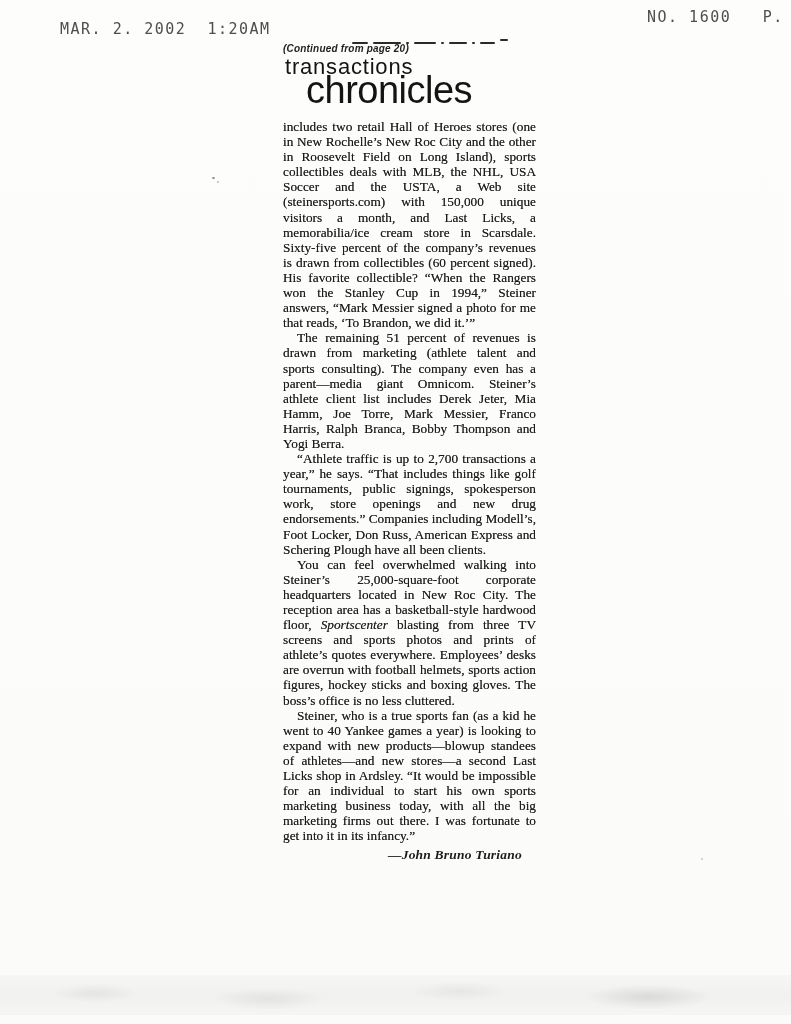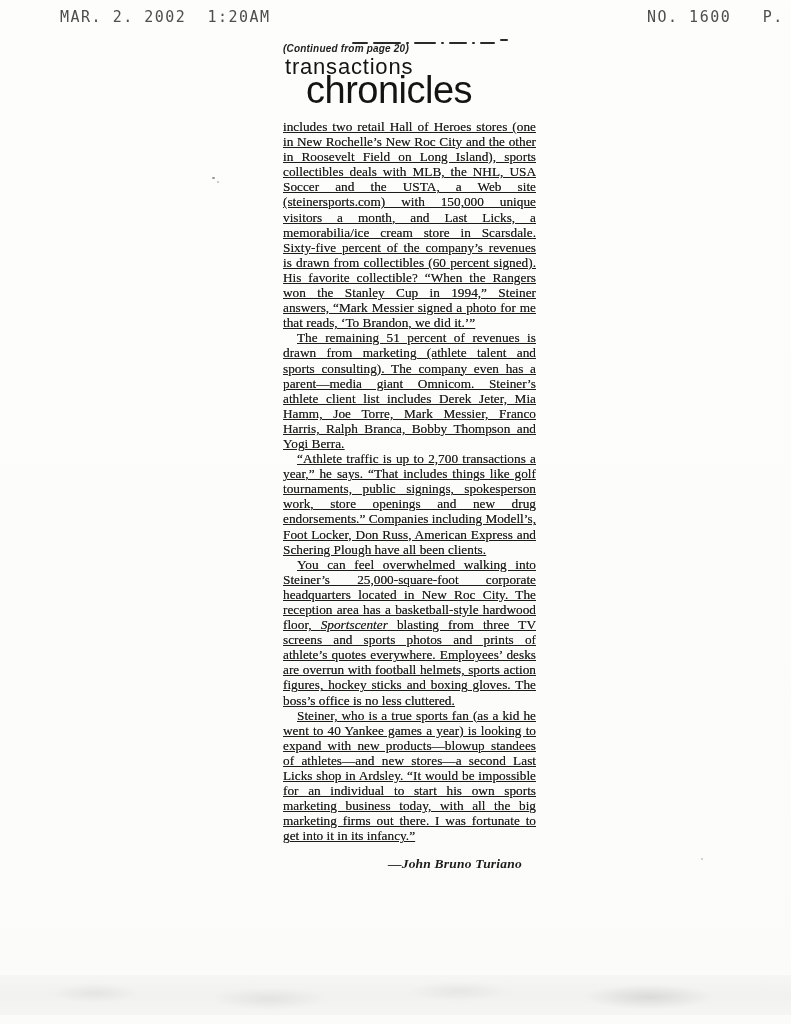--- a/index.html
+++ b/index.html
@@ -21,21 +21,21 @@
     position: absolute;
     top: 8px; left: 0; right: 0;
     height: 22px;
     color: #4e4e4e;
     font-family: "DejaVu Sans Mono", monospace;
     font-size: 15px;
     font-weight: 400;
     letter-spacing: 1.5px;
     white-space: pre;
   }
-  .fax-left  { position: absolute; left: 60px; top: 0; }
+  .fax-left  { position: absolute; left: 60px; top: 12px; }
   .fax-right { position: absolute; left: 612px; top: 0; margin-left: 35px; }
 
   
   .scan-dashes { position: absolute; top: 33px; left: 352px; width: 180px; height: 8px; }
   .scan-dashes i {
     display: inline-block;
     height: 2px;
     background: #2a2a2a;
     margin-right: 5px;
     vertical-align: middle;
@@ -79,39 +79,38 @@
     letter-spacing: -0.5px;
     color: #141414;
     margin-left: 23px;
     margin-top: -7px;
   }
   .body-text {
     font-size: 13.3px;
     line-height: 15.1px;
     text-align: justify;
     text-shadow: 0 0 0.3px rgba(25,25,25,0.65);
-    text-decoration: underline;
   }
   .body-text p { margin: 0; }
   .body-text p.indent { text-indent: 14px; }
   .italic-word { font-style: italic; }
 
   .end-mark {
     display: inline-block;
     width: 13px;
     height: 10px;
     margin-left: 7px;
     transform: translateY(1px);
     background:
       repeating-linear-gradient(100deg, #171717 0 2px, #d9d9d6 2px 3px, #171717 3px 4px);
     border: 1px solid #111;
   }
 
   .byline {
-    margin-top: 12px;
+    margin-top: 3px;
     padding-left: 105px;
     font-size: 13.5px;
     font-weight: bold;
     font-style: italic;
     letter-spacing: 0.2px;
     white-space: nowrap;
   }
 
   
   .speck { position: absolute; background: #8f8f8f; border-radius: 50%; }

